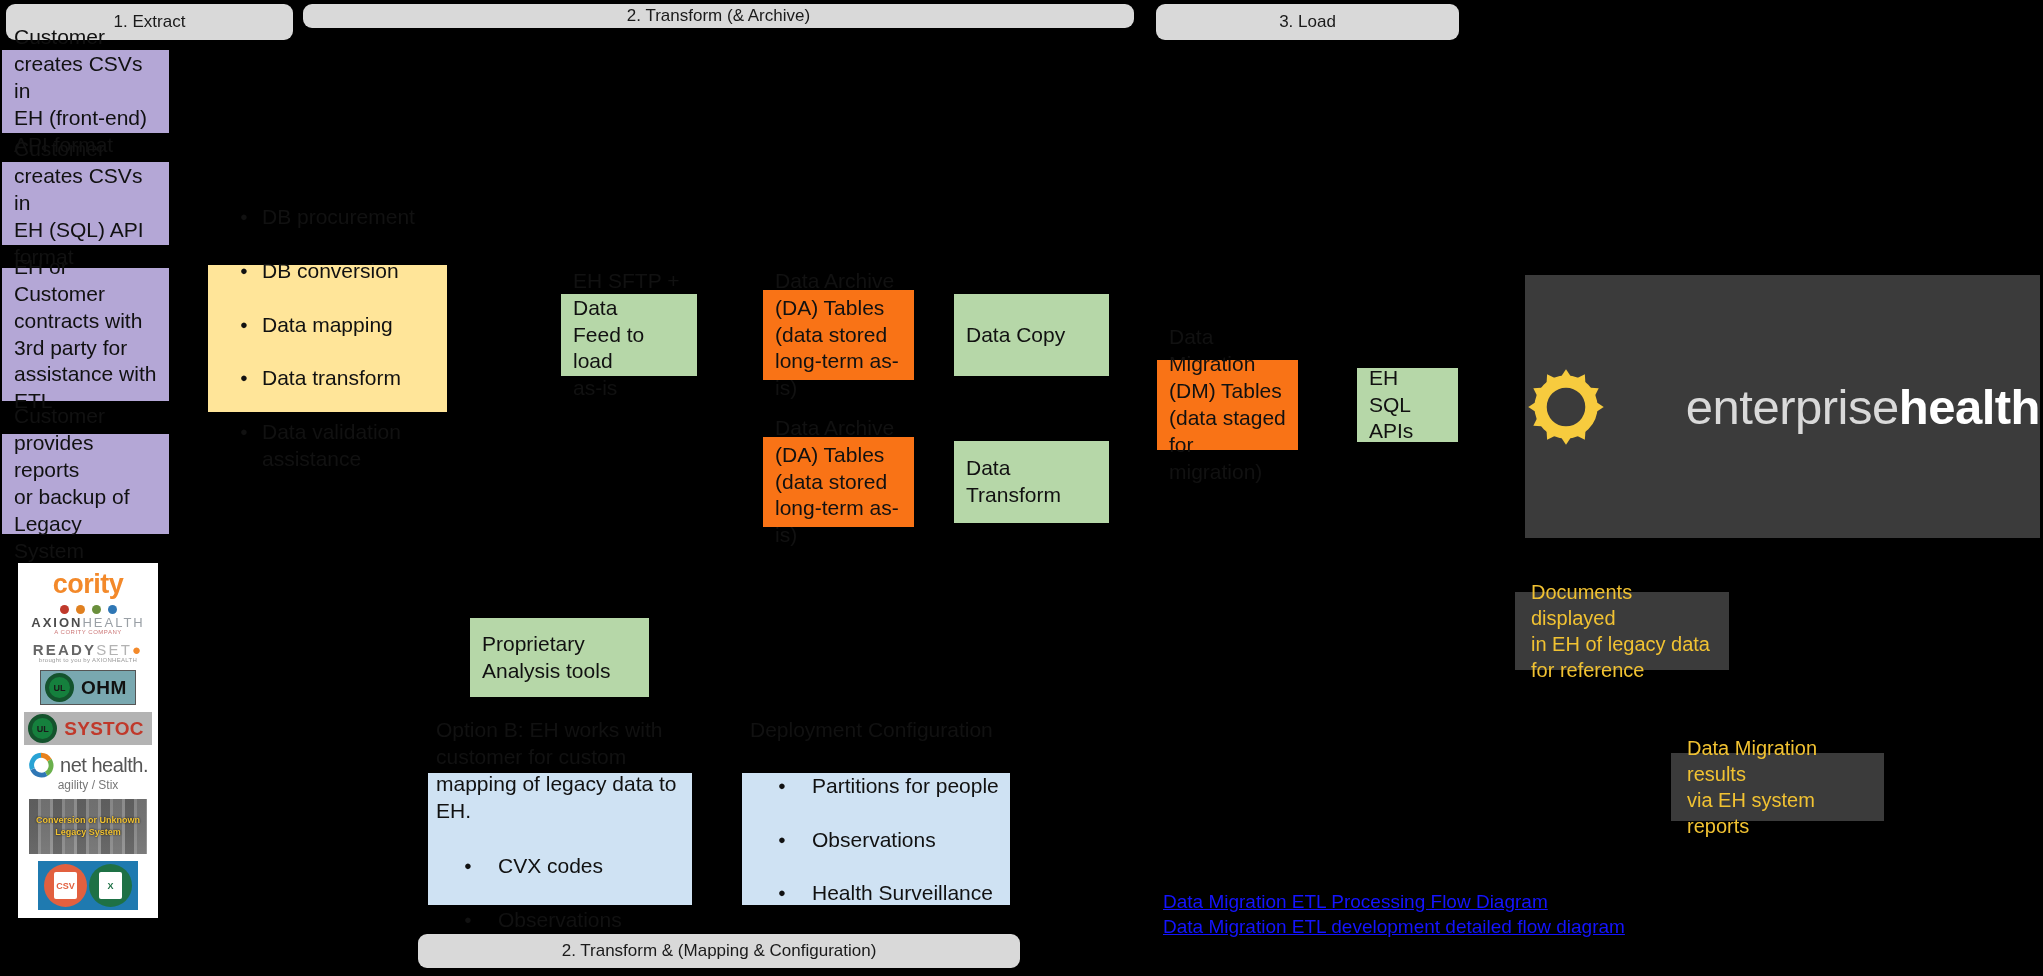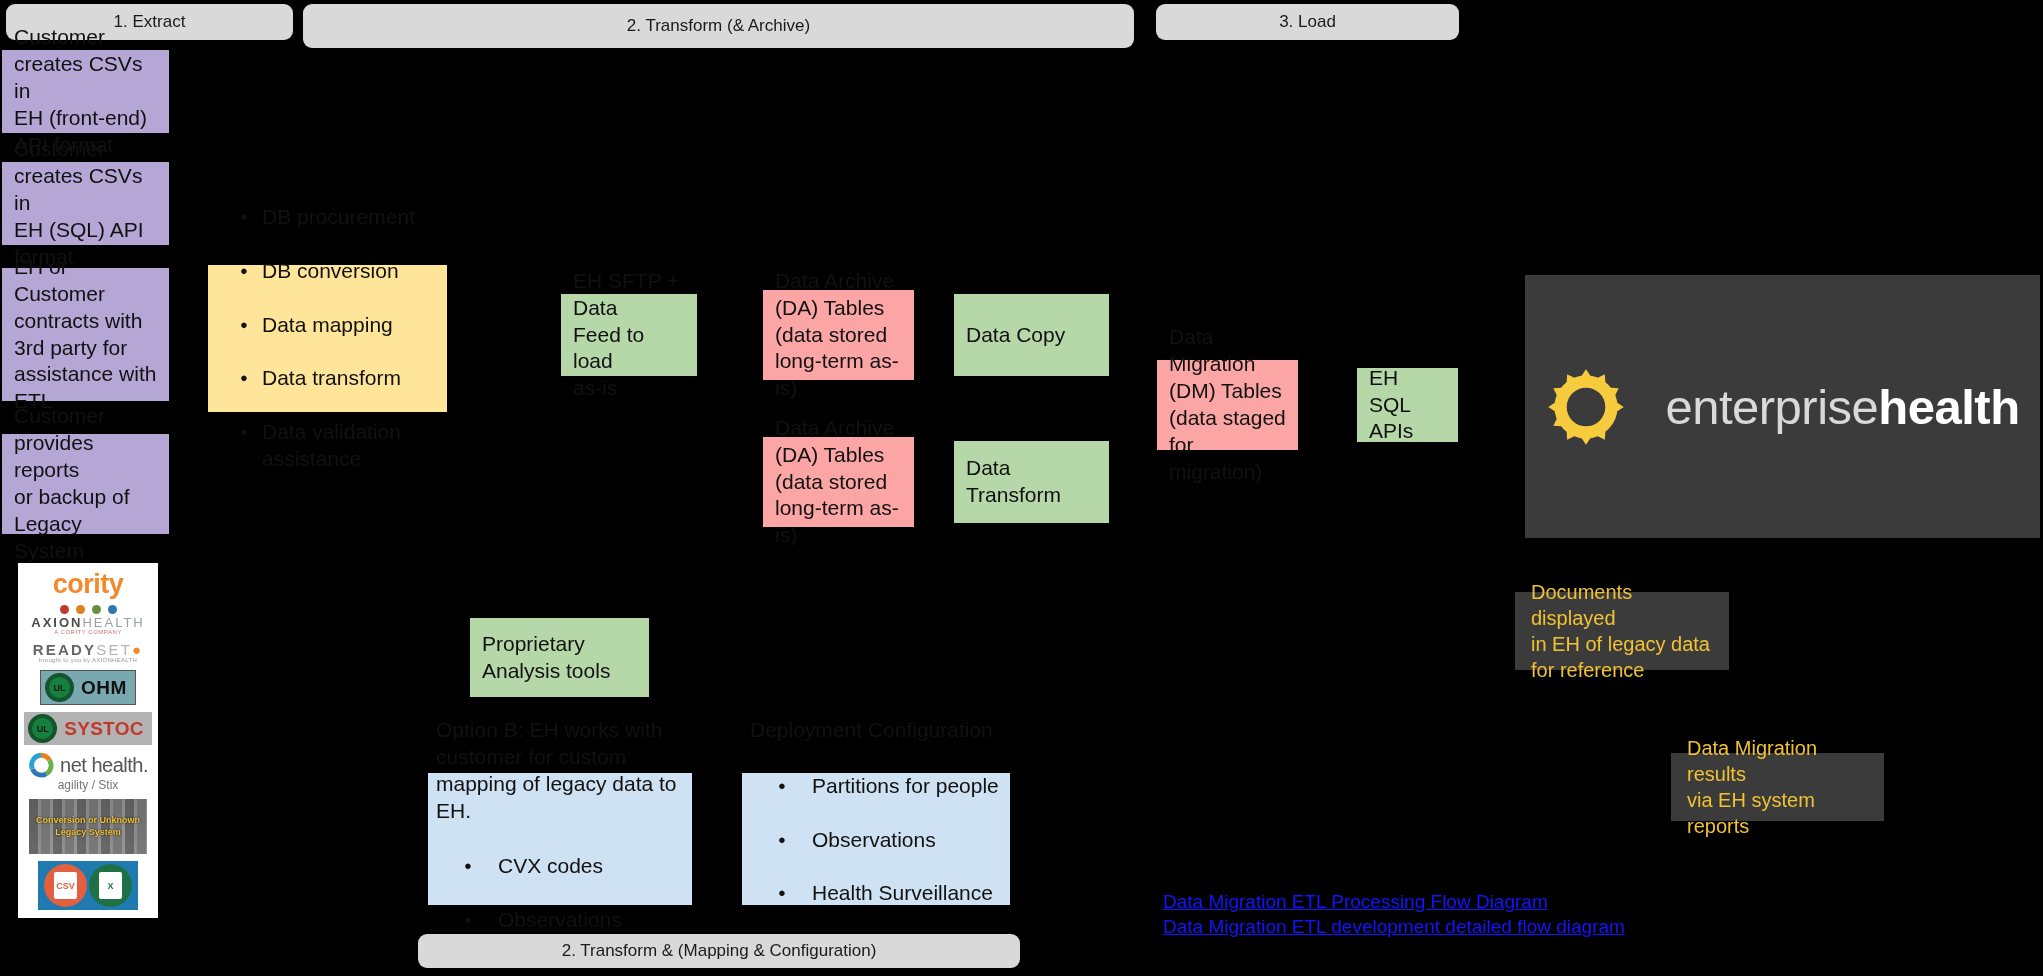--- a/index.html
+++ b/index.html
@@ -39,21 +39,21 @@
     justify-content: center;
     color: #111111;
     font-size: 21px;
     line-height: 1.28;
     padding: 10px 12px;
     white-space: pre-line;
   }
   .box.purple  { background: #b4a7d6; }
   .box.yellow  { background: #ffe599; }
   .box.green   { background: #b6d7a8; }
-  .box.orange  { background: #fca5a5; }
+  .box.orange  { background: #f97316; }
   .box.blue    { background: #cfe2f3; }
 
   .box-title { margin: 0 0 2px 0; }
 
   ul.bullets {
     margin: 0;
     padding: 0 0 0 26px;
     list-style: none;
   }
   ul.bullets li {
@@ -90,21 +90,21 @@
     justify-content: center;
     white-space: pre-line;
   }
 
   
   .eh-logo-wrap {
     position: absolute;
     left: 0; top: 0; right: 0; bottom: 0;
     display: flex;
     align-items: center;
-    justify-content: center;
+    justify-content: space-between;
     gap: 38px;
   }
   .eh-wordmark {
     font-size: 49px;
     color: #d9d9d9;
     letter-spacing: -0.5px;
     white-space: nowrap;
   }
   .eh-wordmark b { color: #ffffff; font-weight: 700; }
 
@@ -192,21 +192,21 @@
   }
 </style>
 </head>
 <body>
 
 <div id="canvas">
 
   <div class="abs phase-pill" style="left:6px; top:4px; width:287px; height:36px;">
     <span>1. Extract</span>
   </div>
-  <div class="abs phase-pill" style="left:303px; top:4px; width:831px; height:44px;">
+  <div class="abs phase-pill" style="left:303px; top:4px; width:831px; height:24px;">
     <span>2. Transform (&amp; Archive)</span>
   </div>
   <div class="abs phase-pill" style="left:1156px; top:4px; width:303px; height:36px;">
     <span>3. Load</span>
   </div>
 
   <div class="abs box purple" style="left:2px; top:50px; width:167px; height:83px;">
     <span>Customer
 creates CSVs in
 EH (front-end)

